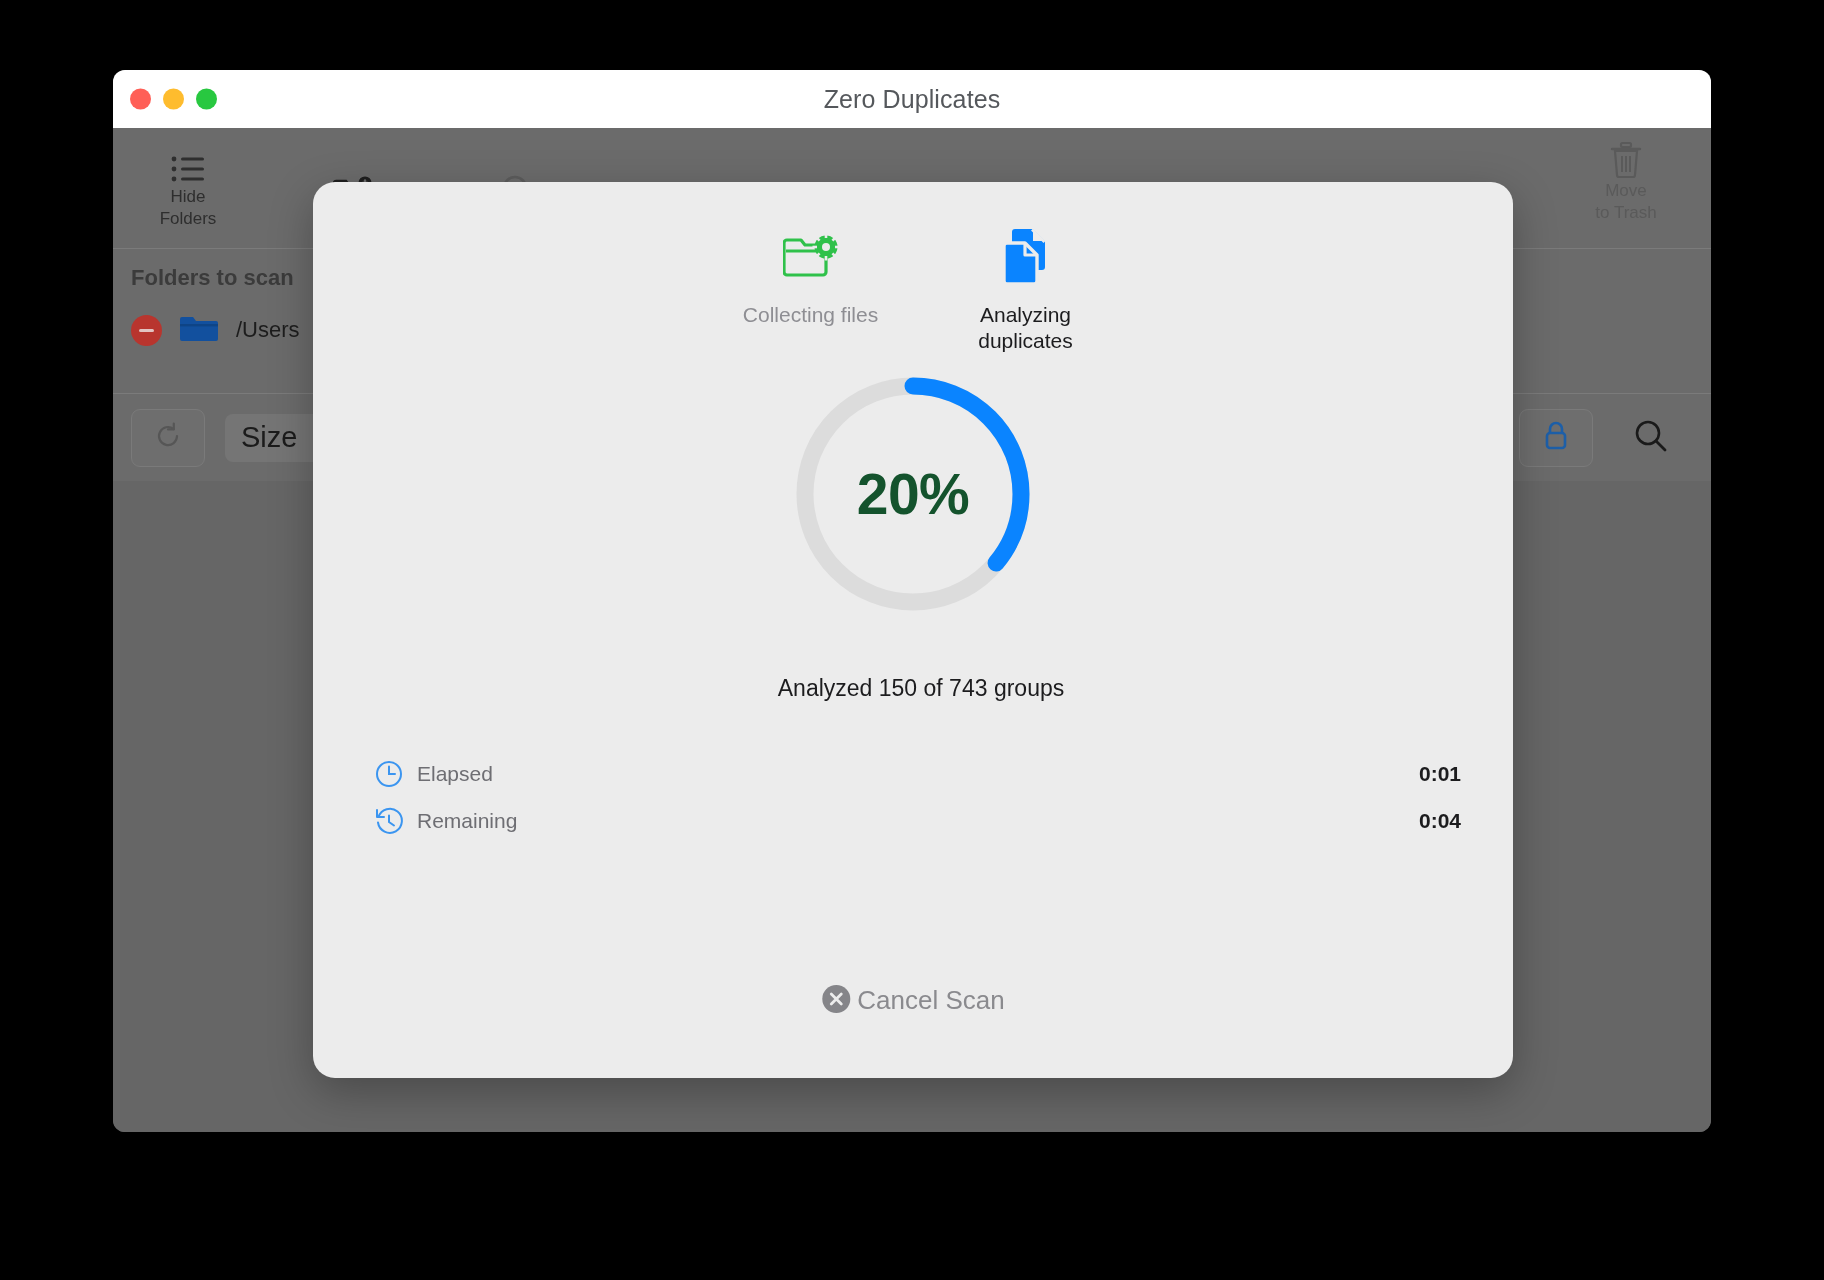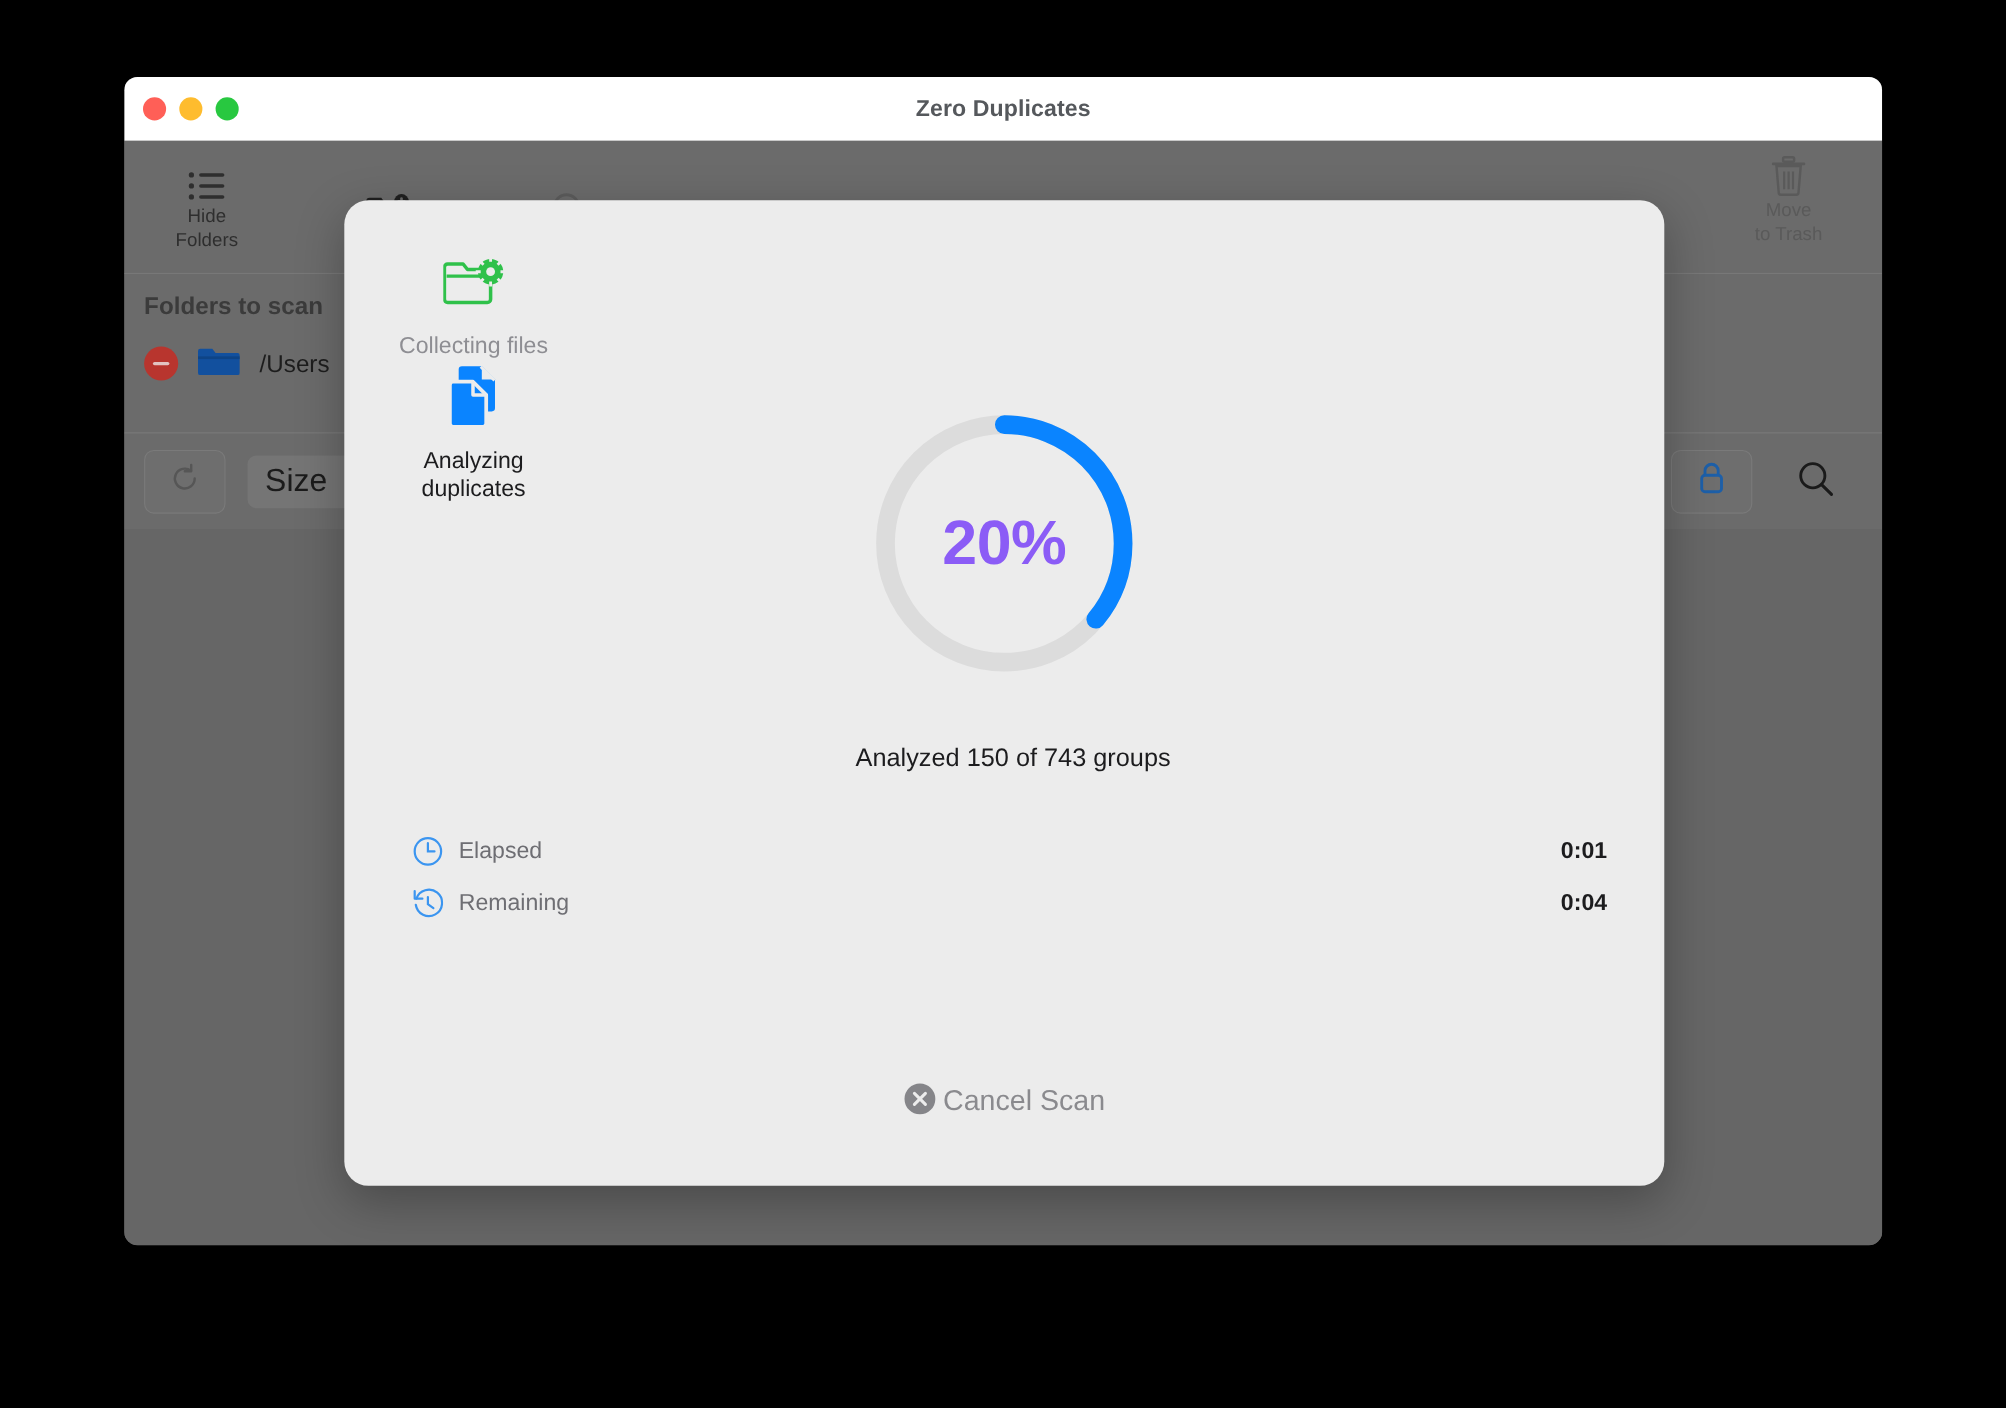--- a/index.html
+++ b/index.html
@@ -40,22 +40,22 @@
     top: 50%;
     transform: translateY(-50%);
     display: flex;
     gap: 12px;
   }
   .tl { width: 21px; height: 21px; border-radius: 50%; }
   .tl.red    { background: #ff5f57; }
   .tl.yellow { background: #febc2e; }
   .tl.green  { background: #28c840; }
   #window-title {
-    font-size: 21px;
-    font-weight: bold;
+    font-size: 25px;
+    font-weight: normal;
     color: #55585c;
     letter-spacing: .1px;
   }
 
   
   #toolbar {
     position: relative;
     height: 120px;
     background: #6b6b6b;
     display: flex;
@@ -177,21 +177,20 @@
   }
 
   
   #steps {
     position: absolute;
     top: 42px;
     left: 10px; right: 0;
     display: flex;
     justify-content: center;
     align-items: flex-start;
-    flex-direction: column;
   }
   .step {
     width: 215px;
     display: flex;
     flex-direction: column;
     align-items: center;
   }
   .step-icon { height: 66px; display: flex; align-items: center; justify-content: center; }
   .step-label {
     margin-top: 12px;
@@ -214,21 +213,21 @@
   }
   #ring-wrap svg { display: block; }
   #ring-percent {
     position: absolute;
     inset: 0;
     display: flex;
     align-items: center;
     justify-content: center;
     font-size: 57px;
     font-weight: bold;
-    color: #8b5cf6;
+    color: #14532d;
     letter-spacing: -.5px;
   }
 
   #progress-caption {
     position: absolute;
     top: 493px;
     left: 16px; right: 0;
     text-align: center;
     font-size: 23px;
     color: #1c1c1e;

